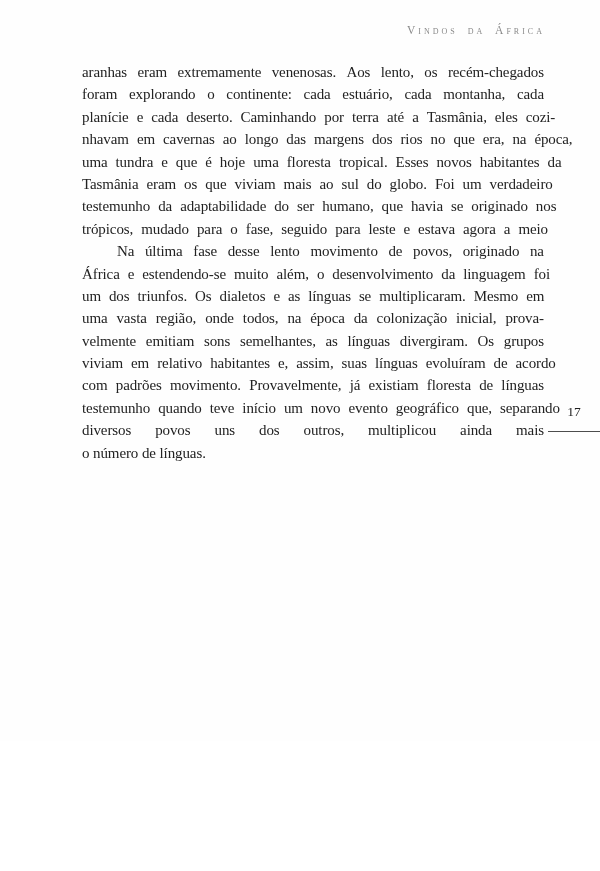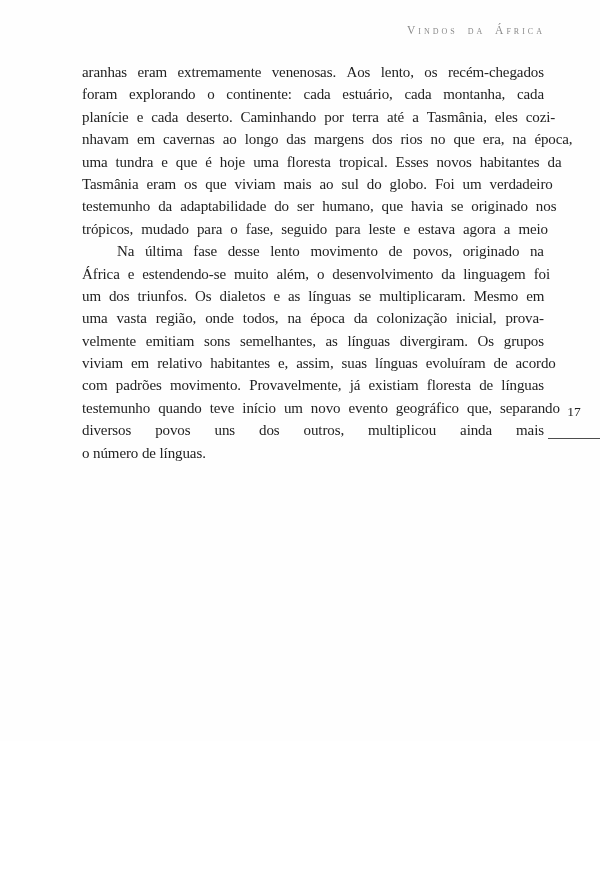--- a/index.html
+++ b/index.html
@@ -50,21 +50,21 @@
   .folio {
     position: absolute;
     left: 548px;
     top: 402px;
     width: 52px;
     text-align: center;
     font-size: 13.5px;
     line-height: 20px;
     color: #1e1e1e;
     border-bottom: 1.5px solid #4d4d4d;
-    padding-bottom: 16px;
+    padding-bottom: 9px;
   }
 </style>
 </head>
 <body>
 
 <div class="page">
 
   <div class="running-header">Vindos da África</div>
 
   <div class="folio">

